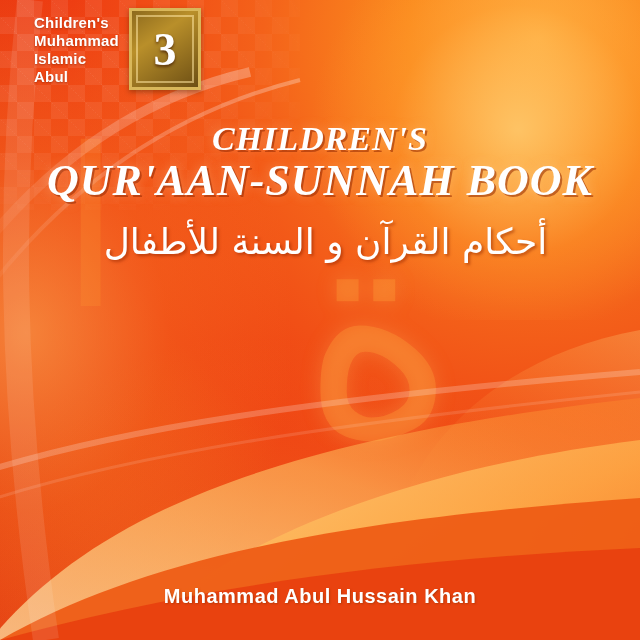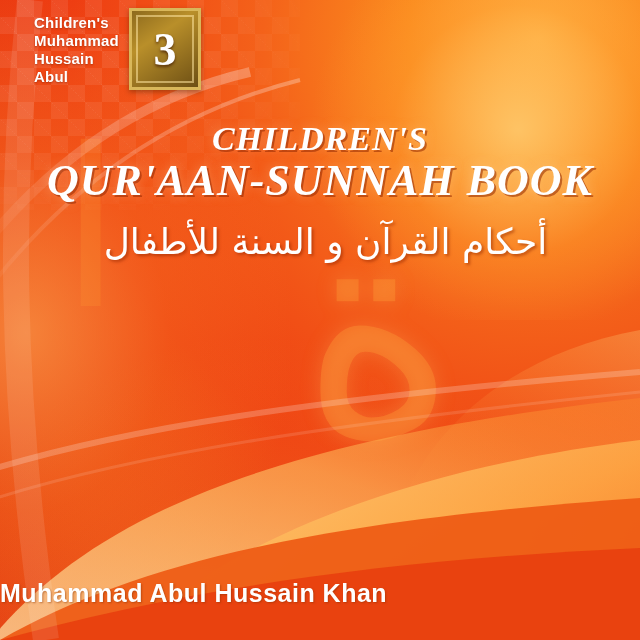--- a/index.html
+++ b/index.html
@@ -165,23 +165,24 @@
     direction: rtl;
     text-shadow: 2px 2px 3px rgba(150,40,0,0.55);
     padding-left: 11px;
   }
 
   
   .author {
     position: absolute;
     left: 0; right: 0;
     bottom: 32px;
+    text-align: center;
     color: #ffffff;
     font-family: "Liberation Sans", sans-serif;
-    font-size: 25px;
+    font-size: 20px;
     font-weight: 700;
     letter-spacing: 0.5px;
     text-shadow: 1px 1px 2px rgba(140,50,0,0.5);
   }
 </style>
 </head>
 <body>
 
 <div id="cover">
 
@@ -233,21 +234,21 @@
     <path d="M -10,470 C 120,430 300,400 640,372" fill="none" stroke="rgba(255,255,255,0.22)" stroke-width="6"></path>
     <path d="M -10,500 C 130,455 320,425 640,392" fill="none" stroke="rgba(255,255,255,0.12)" stroke-width="3"></path>
 
     <path d="M 30,0 C 10,180 8,380 46,640" fill="none" stroke="rgba(255,255,255,0.10)" stroke-width="26"></path>
   </svg>
 
   <div class="badge">
     <div class="badge-text">
       <div>Children's</div>
       <div>Muhammad</div>
-      <div>Hussain</div>
+      <div>Islamic</div>
       <div>Abul</div>
     </div>
     <div class="badge-number-box">
       <div class="badge-number">3</div>
     </div>
   </div>
 
   <div class="title-wrap">
     <div class="title-en title-line1">CHILDREN'S</div>
     <div class="title-en title-line2">QUR'AAN-SUNNAH BOOK</div>

